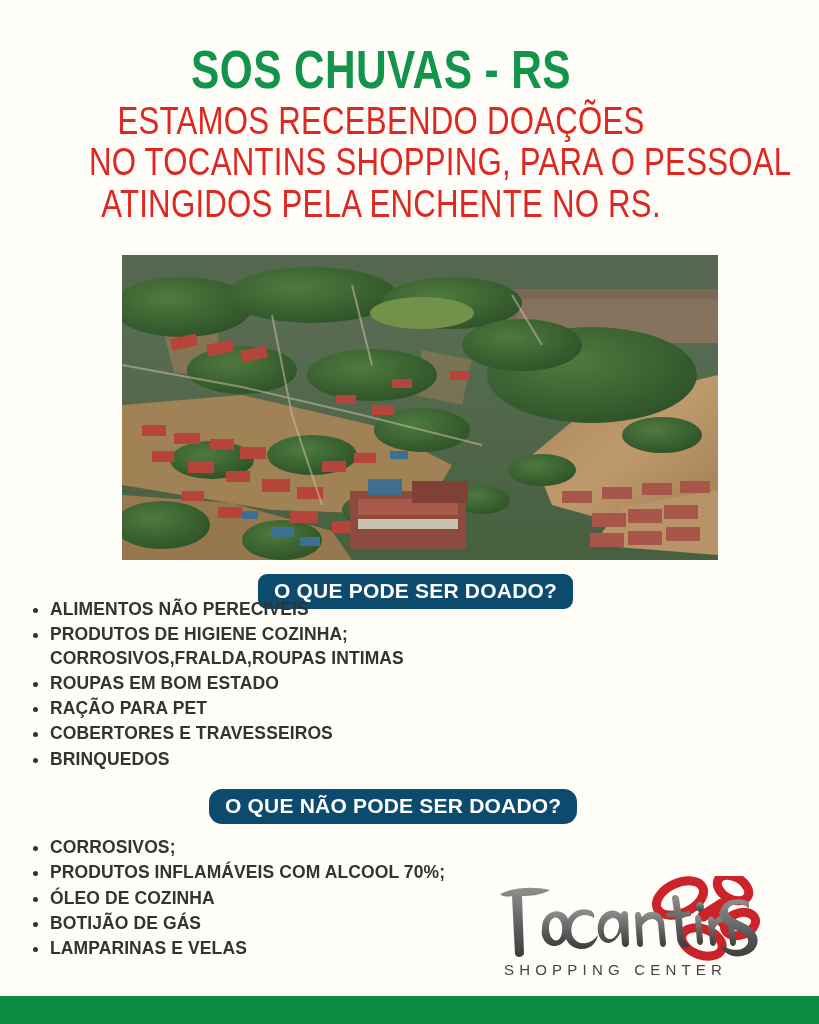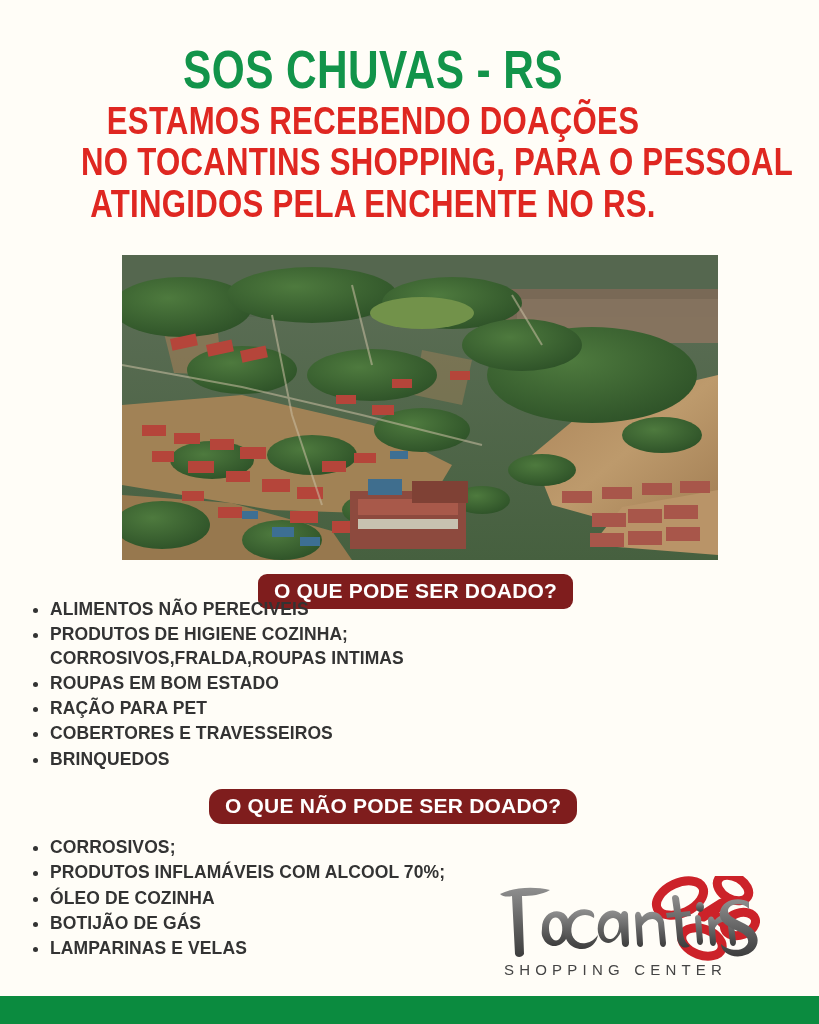--- a/index.html
+++ b/index.html
@@ -17,42 +17,42 @@
     height: 1024px;
     background: #fffdf7;
     overflow: hidden;
     box-sizing: border-box;
   }
 
   
   .headline-block {
     position: absolute;
     top: 44px;
-    left: 8px;
+    left: 16px;
     width: 730px;
     text-align: center;
   }
 
   .title-main {
     font-family: "Liberation Sans Narrow", "Liberation Sans", sans-serif;
     font-weight: 700;
     font-size: 53px;
     line-height: 0.98;
     letter-spacing: 0.5px;
     color: #12944a;
     transform: scaleX(0.80);
     transform-origin: center center;
     white-space: nowrap;
     margin: 0;
     padding: 0;
   }
 
   .subtitle {
     font-family: "Liberation Sans Narrow", "Liberation Sans", sans-serif;
-    font-weight: 700;
+    font-weight: 400;
     font-size: 39px;
     line-height: 1.06;
     letter-spacing: 0.3px;
     color: #df2721;
     margin: 0;
     padding: 0;
   }
   .subtitle-line {
     display: block;
     transform: scaleX(0.80);
@@ -69,21 +69,21 @@
     width: 596px;
     height: 305px;
     overflow: hidden;
     background: #6d6a52;
   }
   .photo-svg { display: block; width: 100%; height: 100%; }
 
   
   .pill {
     position: absolute;
-    background: #7f1d1d;
+    background: #0c4a6e;
     color: #ffffff;
     font-weight: 700;
     font-size: 21px;
     letter-spacing: 0.2px;
     border-radius: 9px;
     padding: 6px 16px 7px 16px;
     white-space: nowrap;
     box-sizing: border-box;
     line-height: 1.05;
   }

